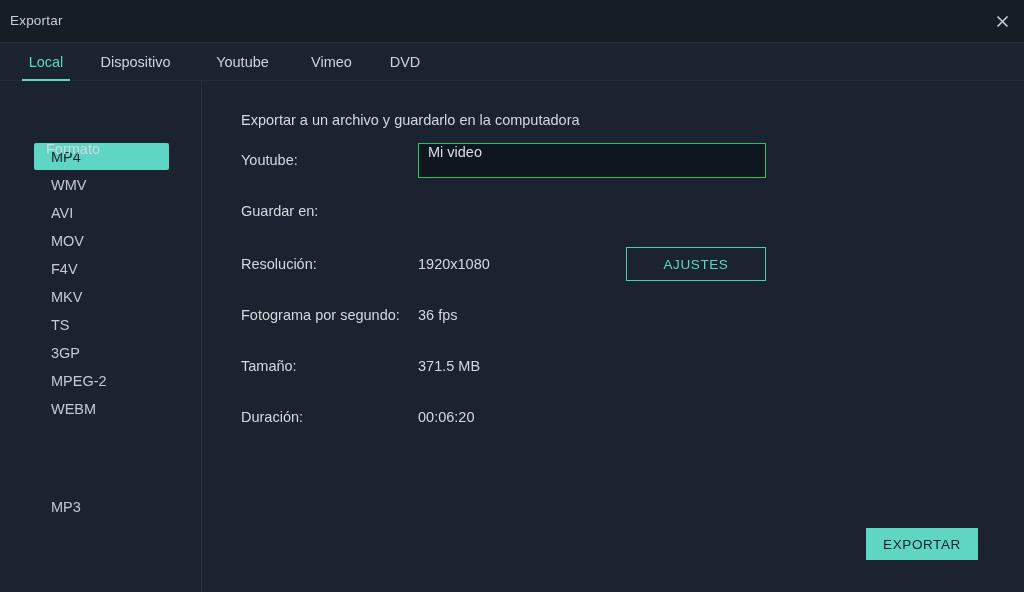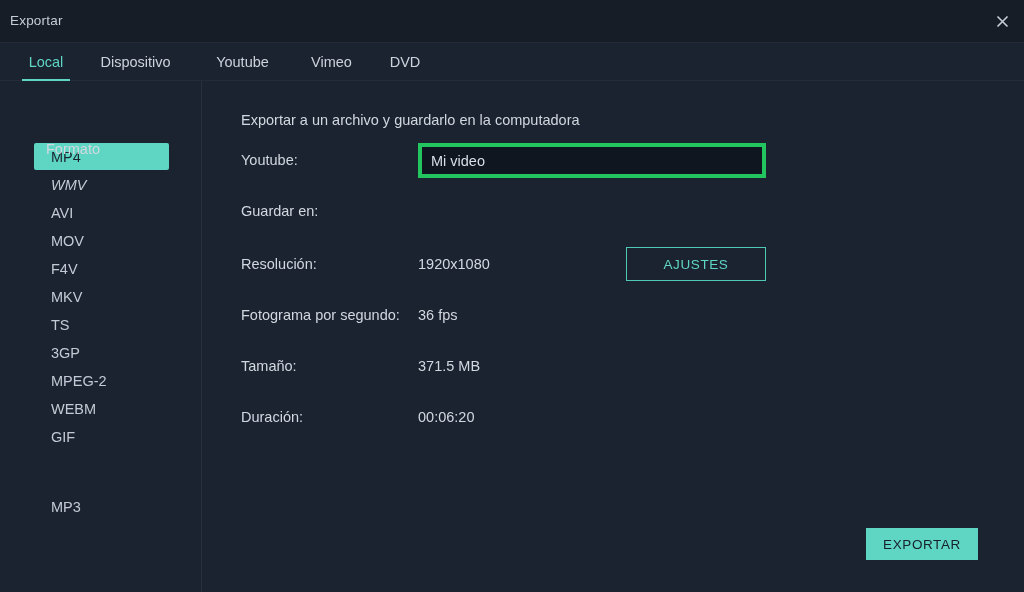--- a/index.html
+++ b/index.html
@@ -100,22 +100,22 @@
   .row-value {
     position:absolute; left:418px;
     font-size:14.5px; color:#d2d8e0;
     white-space:nowrap;
   }
 
   .field {
     position:absolute; left:418px;
     width:348px; height:35px;
     background:#10161f;
-    border:4px solid #22c55e;
-    display:flex; align-items:center;
+    border:1px solid #22c55e;
+    display:flex; 
     cursor:text;
   }
   .field-text {
     padding-left:9px;
     font-size:14.5px; color:#d8dee6;
     white-space:nowrap; overflow:hidden;
     flex:1;
   }
   .folder-btn {
     width:34px; height:33px;
@@ -164,30 +164,29 @@
   <div class="tabbar">
       <div class="tab active" style="left: 22px; width: 48px;">Local</div>
       <div class="tab" style="left: 206px; width: 73px;">Youtube</div>
       <div class="tab" style="left: 85px; width: 101px;">Dispositivo</div>
       <div class="tab" style="left: 305px; width: 53px;">Vimeo</div>
       <div class="tab" style="left: 386px; width: 38px;">DVD</div>
     </div>
 
   <div class="sidebar">
       <div class="fmt-item selected" style="top: 62px;">MP4</div>
-      <div class="fmt-item" style="top: 90px; font-style: italic;">WMV</div>
+      <div class="fmt-item" style="top: 90px;">WMV</div>
       <div class="fmt-item" style="top: 118px;">AVI</div>
       <div class="fmt-item" style="top: 146px;">MOV</div>
       <div class="fmt-item" style="top: 174px;">F4V</div>
       <div class="fmt-item" style="top: 202px;">MKV</div>
       <div class="fmt-item" style="top: 230px;">TS</div>
       <div class="fmt-item" style="top: 258px;">3GP</div>
       <div class="fmt-item" style="top: 286px;">MPEG-2</div>
       <div class="fmt-item" style="top: 314px;">WEBM</div>
-      <div class="fmt-item" style="top: 342px;">GIF</div>
       <div class="fmt-item" style="top: 370px; margin-top: 42px;">MP3</div>
     </div>
   <div class="sidebar-title">Formato</div>
 
   <div class="main"></div>
 
   <div class="intro">Exportar a un archivo y guardarlo en la computadora</div>
 
   <div class="row-label" style="top:152px">Youtube:</div>
   <div class="field" style="top:143px">

